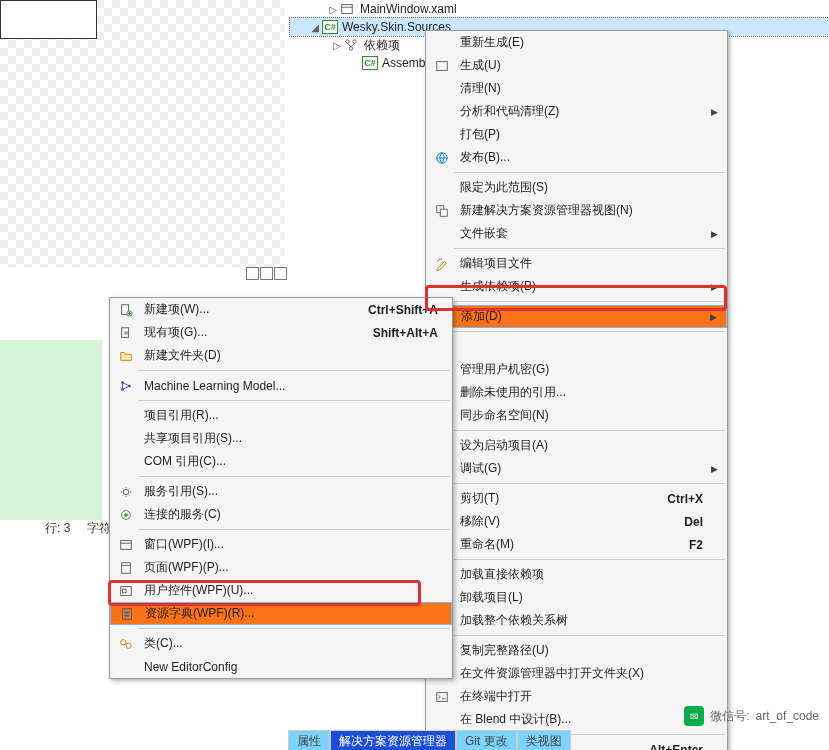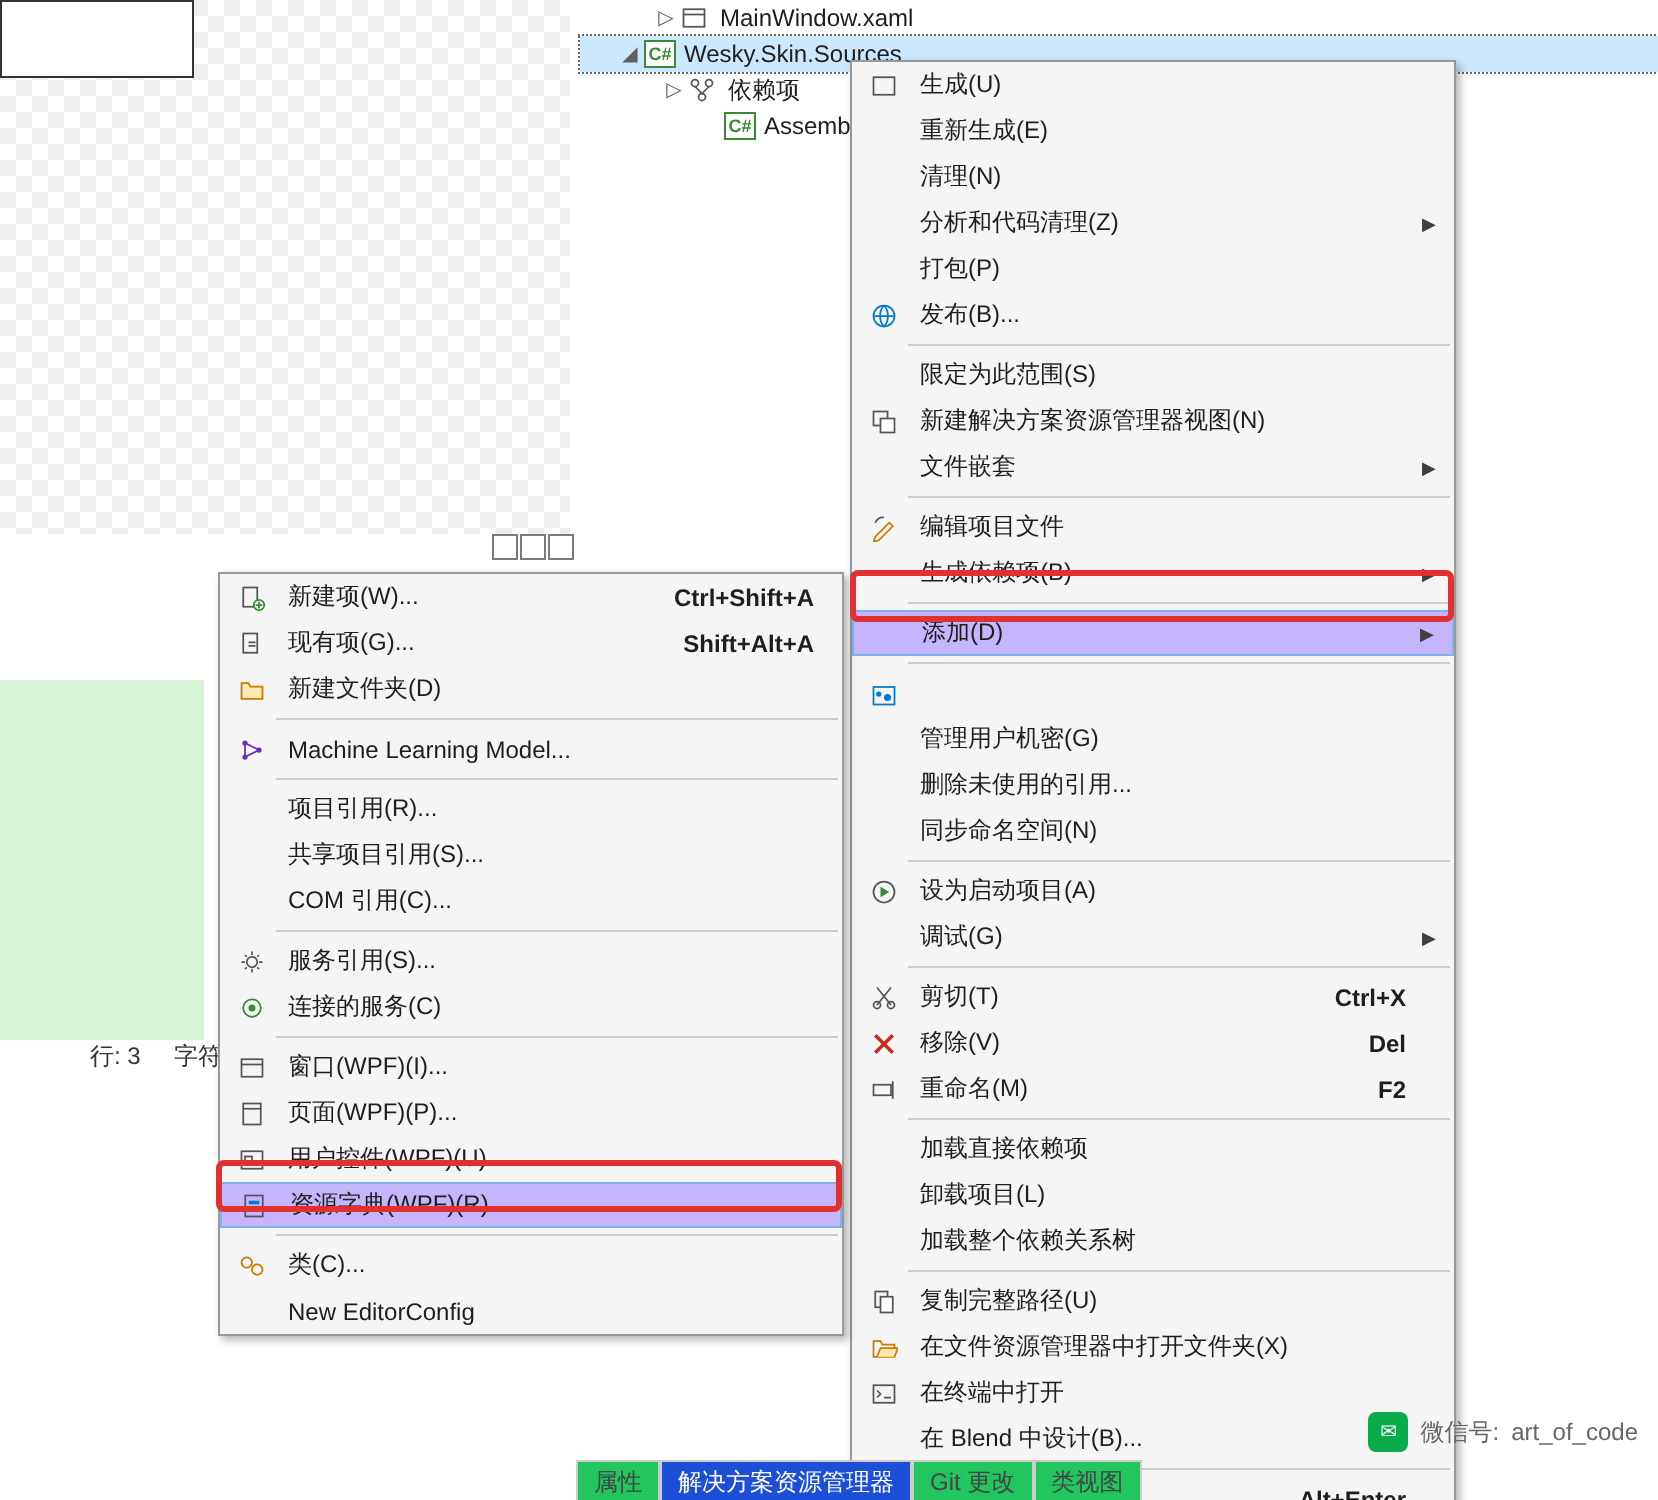--- a/index.html
+++ b/index.html
@@ -15,37 +15,37 @@
 .status-line { position: absolute; left: 45px; top: 520px; font-size: 12px; color: #333; }
 
 .tree { position: absolute; left: 290px; top: 0; width: 539px; }
 .tree-row { display: flex; align-items: center; height: 18px; padding-left: 0; color: #1e1e1e; }
 .tree-row.selected { background: #cce8ff; outline: 1px dotted #666; }
 .expander { width: 14px; text-align: center; font-size: 10px; color: #606060; cursor: pointer; }
 .cs-icon { width: 16px; height: 14px; display: inline-flex; align-items: center; justify-content: center; font-size: 9px; font-weight: bold; color: #388a34; border: 1px solid #388a34; background: #fff; margin-right: 4px; }
 .tree-icon { width: 16px; height: 14px; margin-right: 4px; display: inline-block; }
 
 .context-menu { position: absolute; background: #f5f5f5; border: 1px solid #999; box-shadow: 2px 2px 4px rgba(0,0,0,0.3); }
-.cm1 { left: 109px; top: 286px; width: 313px; }
+.cm1 { left: 109px; top: 297px; width: 344px; }
 .cm2 { left: 425px; top: 30px; width: 303px; }
 
 .menu-item { display: flex; align-items: center; height: 23px; padding: 0 6px; position: relative; }
-.menu-item.highlighted { background: #c4b5fd; border: 1px solid #7eb4ea; }
+.menu-item.highlighted { background: #f97316; border: 1px solid #7eb4ea; }
 .menu-icon { width: 20px; display: flex; align-items: center; justify-content: center; }
 .menu-label { flex: 1; padding-left: 8px; color: #1e1e1e; }
 .menu-shortcut { color: #1e1e1e; padding-right: 8px; font-weight: bold; }
 .menu-arrow { width: 10px; font-size: 9px; color: #404040; }
 .menu-sep { height: 1px; background: #ccc; margin: 3px 2px 3px 28px; }
 
 .red-box { position: absolute; border: 3px solid #e03030; border-radius: 4px; pointer-events: none; }
 .rb1 { left: 108px; top: 580px; width: 313px; height: 26px; }
 .rb2 { left: 425px; top: 285px; width: 302px; height: 26px; }
 
 .bottom-tabs { position: absolute; left: 288px; bottom: 0; display: flex; height: 20px; }
-.btab { padding: 2px 8px; background: #22c55e; color: #444; border: 1px solid #ccc; border-bottom: none; }
+.btab { padding: 2px 8px; background: #7dd3fc; color: #444; border: 1px solid #ccc; border-bottom: none; }
 .btab.active { background: #1d4ed8; color: #fff; }
 
 .watermark { position: absolute; right: 10px; bottom: 24px; display: flex; align-items: center; gap: 6px; color: #666; font-size: 13px; }
 .wm-logo { width: 20px; height: 20px; border-radius: 4px; background: #0aab4a; display: flex; align-items: center; justify-content: center; color: #fff; font-size: 10px; }
 
 svg { width: 14px; height: 14px; }
 </style>
 </head>
 <body>
 
@@ -91,31 +91,31 @@
     </div>
     <div class="tree-row" style="padding-left: 58px;">
       <span class="expander"></span>
       <span class="cs-icon">C#</span>
       <span>AssemblyIn</span>
     </div>
   </div>
 
 <div class="context-menu cm2" id="mainmenu">
     <div class="menu-item">
+      <span class="menu-icon"></span>
+      <span class="menu-label">重新生成(E)</span>
+      <span class="menu-arrow"></span>
+    </div>
+    <div class="menu-item">
       <span class="menu-icon">
         <svg viewBox="0 0 16 16">
           <rect x="2" y="3" width="12" height="10" fill="none" stroke="#555"></rect>
         </svg>
       </span>
       <span class="menu-label">生成(U)</span>
-      <span class="menu-arrow"></span>
-    </div>
-    <div class="menu-item">
-      <span class="menu-icon"></span>
-      <span class="menu-label">重新生成(E)</span>
       <span class="menu-arrow"></span>
     </div>
     <div class="menu-item">
       <span class="menu-icon"></span>
       <span class="menu-label">清理(N)</span>
       <span class="menu-arrow"></span>
     </div>
     <div class="menu-item">
       <span class="menu-icon"></span>
       <span class="menu-label">分析和代码清理(Z)</span>

